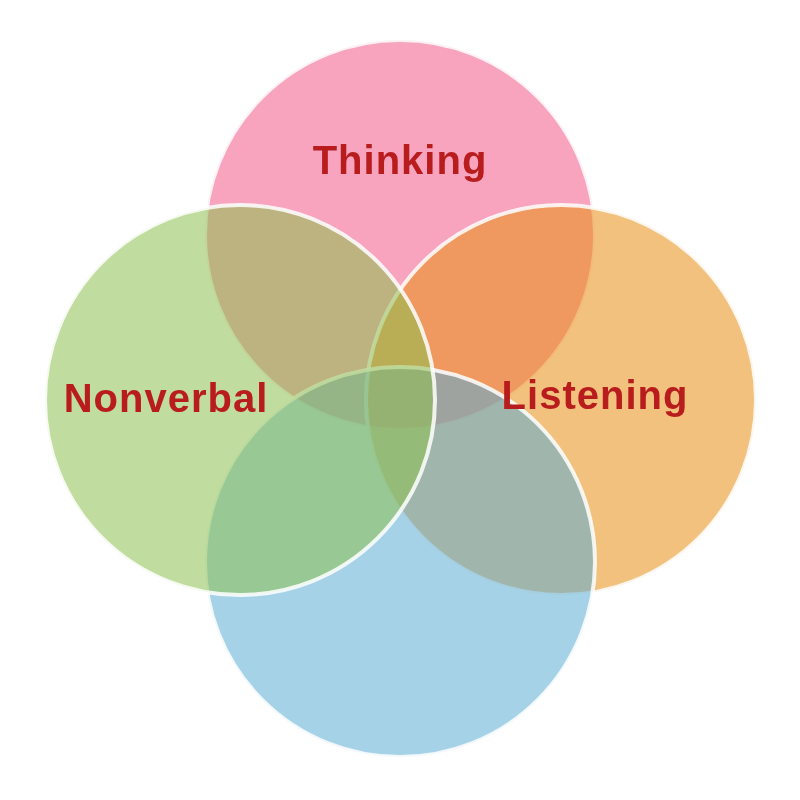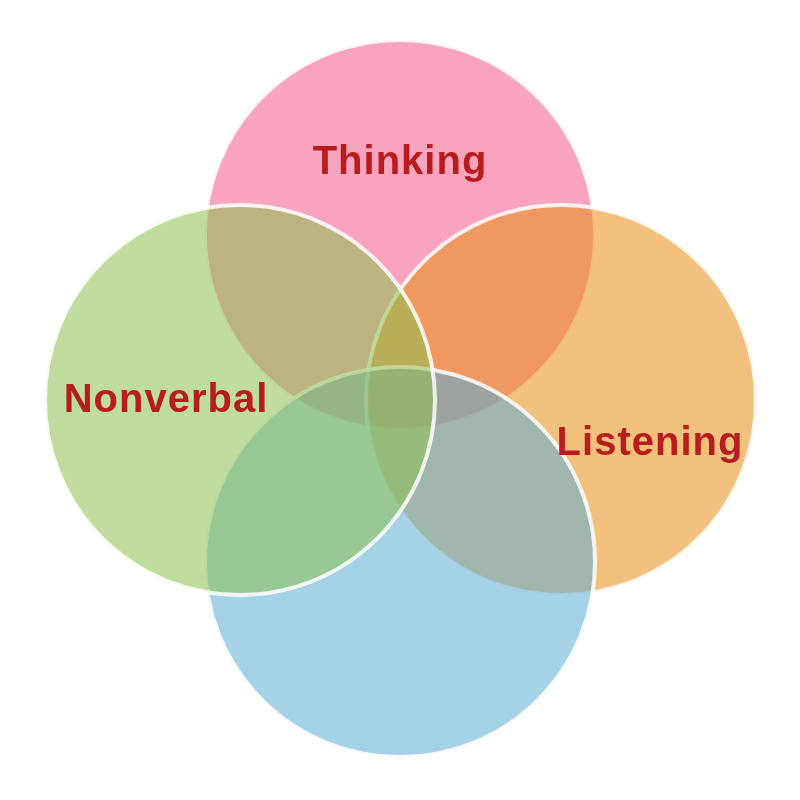--- a/index.html
+++ b/index.html
@@ -34,21 +34,21 @@
     transform: translate(-50%, -50%);
     font-size: 40px;
     font-weight: 700;
     letter-spacing: 1px;
     color: #b91c1c;
     white-space: nowrap;
     user-select: none;
   }
   .label-thinking  { left: 400px; top: 160px; }
   .label-nonverbal { left: 166px; top: 398px; }
-  .label-listening { left: 650px; top: 395px; margin-top: 46px; }
+  .label-listening { left: 595px; top: 395px; }
   .label-speaking  { left: 400px; top: 638px; }
 </style>
 </head>
 <body>
 
 <div class="canvas">
 
   <svg class="venn-svg" viewBox="0 0 800 800">
     <circle class="venn-circle" cx="400" cy="235" r="195" stroke="#ffffff" fill="#F25A88"></circle>
     <circle class="venn-circle" cx="561" cy="400" r="195" stroke="#ffffff" fill="#E78E13"></circle>

